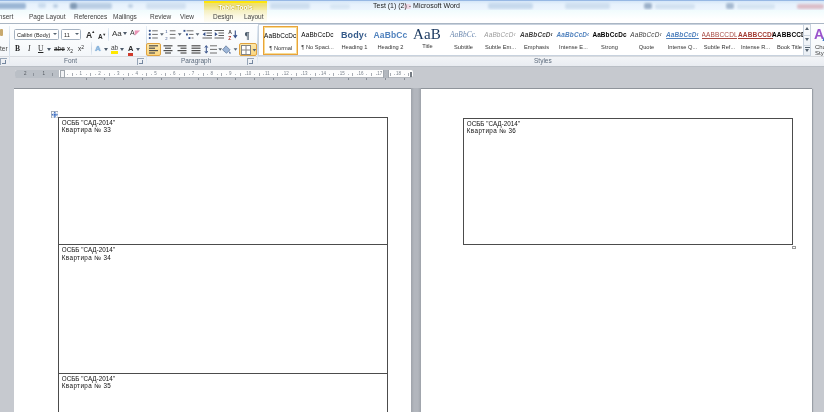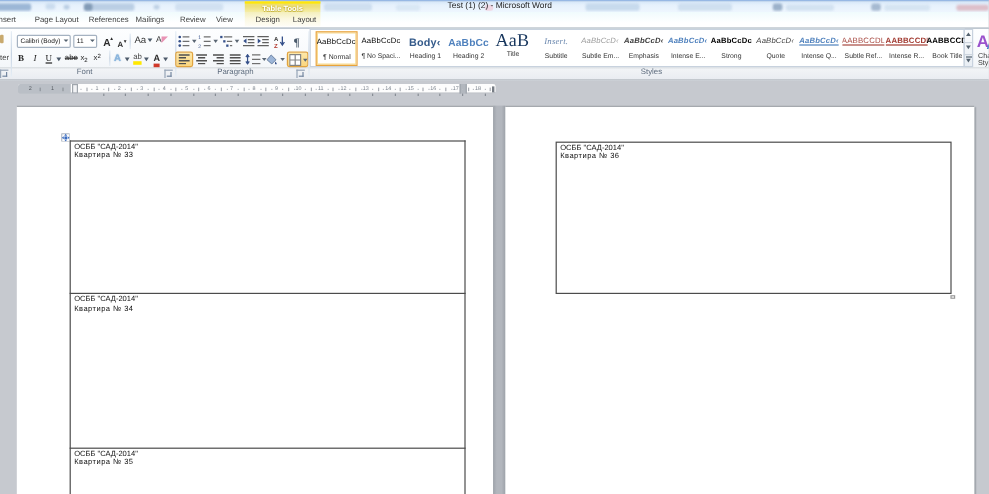--- a/index.html
+++ b/index.html
@@ -260,21 +260,21 @@
   </div>
 <div class="si" style="left:373px">
     <span class="s1" style="font-size:8.5px;font-weight:bold;color:#4f81bd">AaBbCc</span>
     <span class="s2">Heading 2</span>
   </div>
 <div class="si" style="left:409.5px">
     <span class="s1" style="font-size:15px;color:#17365d;font-family:'Liberation Serif',serif;margin-top:2px;height:13px;line-height:13.5px">AaB</span>
     <span class="s2">Title</span>
   </div>
 <div class="si" style="left:446px">
-    <span class="s1" style="font-style:italic;color:#6a87ae;font-size:7.3px;font-family:'Liberation Serif',serif">Insert.</span>
+    <span class="s1" style="font-style:italic;color:#6a87ae;font-size:7.3px;font-family:'Liberation Serif',serif">AaBbCc.</span>
     <span class="s2">Subtitle</span>
   </div>
 <div class="si" style="left:482.5px">
     <span class="s1" style="font-style:italic;color:#9a9a9a">AaBbCcD‹</span>
     <span class="s2">Subtle Em...</span>
   </div>
 <div class="si" style="left:519px">
     <span class="s1" style="font-style:italic;font-weight:bold;color:#3c3c3c">AaBbCcD‹</span>
     <span class="s2">Emphasis</span>
   </div>

